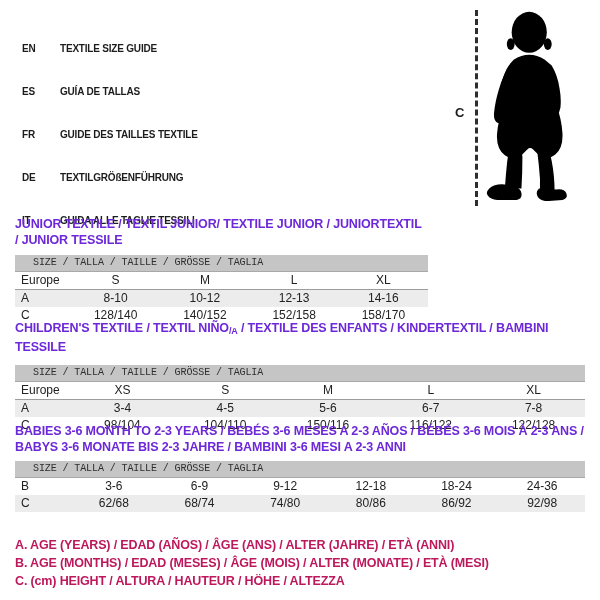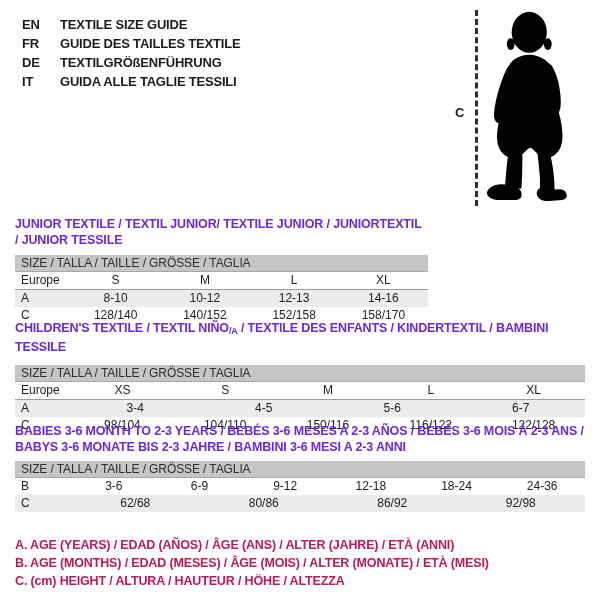--- a/index.html
+++ b/index.html
@@ -3,60 +3,64 @@
 <meta charset="utf-8">
 <style>
   html,body{margin:0;padding:0;background:#fff;}
   .page{
     position:relative;width:600px;height:600px;background:#fff;overflow:hidden;
     font-family:"Liberation Sans",sans-serif;color:#1c1c1c;
   }
   
   .lang-block{position:absolute;top:15px;left:22px;}
   .lang-row{display:flex;height:19px;align-items:center;
-    font-weight:bold;font-size:13px;letter-spacing:-0.2px;}
+    font-weight:bold;font-size:10px;letter-spacing:-0.2px;margin-top:24px;}
   .lang-code{width:38px;flex:0 0 38px;}
   
   .measure-line{position:absolute;left:475px;top:10px;height:196px;width:0;
     border-left:3px dashed #2e2e2e;}
   .measure-label{position:absolute;left:455px;top:105px;
     font-weight:bold;font-size:13px;}
   .baby-svg{position:absolute;left:480px;top:5px;width:118px;height:200px;}
   
   .tbl{position:absolute;left:15px;}
   .tbl-junior{top:216px;width:413px;}
   .tbl-children{top:320px;width:570px;}
   .tbl-babies{top:423px;width:570px;}
   .tbl-title{font-weight:bold;font-size:12.5px;line-height:16px;
     letter-spacing:-0.15px;margin:0 0 7px 0;color:#6d28d9;}
   .tbl-children .tbl-title{margin-bottom:10px;}
   .tbl-babies .tbl-title{margin-bottom:6px;}
   .sub{font-size:9px;vertical-align:-2px;}
   .size-bar{height:16px;background:#c5c5c5;border-bottom:1px solid #a8a8a8;
-    font-size:12px;line-height:16px;padding-left:6px;color:#2e2e2e;
-    letter-spacing:-0.1px;}
+    font-size:10px;line-height:16px;padding-left:18px;color:#2e2e2e;
+    letter-spacing:-0.1px;font-family:Liberation Mono, monospace;}
   .trow{display:flex;height:17px;line-height:17px;font-size:12px;color:#222;}
   .trow.alt{background:#ececec;}
   .trow.sep{border-bottom:1px solid #9c9c9c;}
   .cell-label{flex:0 0 50px;width:50px;padding-left:6px;}
   .cell{flex:1;text-align:center;}
   
   .footnotes{position:absolute;left:15px;top:536px;}
   .footnote{height:18px;line-height:18px;font-weight:bold;font-size:12.5px;
     letter-spacing:-0.15px;color:#be185d;}
 </style>
 </head>
 <body>
 
 <div class="page">
 
   <div class="lang-block">
     <div class="lang-row">
       <span class="lang-code">EN</span>
       <span>TEXTILE SIZE GUIDE</span>
+    </div>
+    <div class="lang-row">
+      <span class="lang-code">ES</span>
+      <span>GUÍA DE TALLAS</span>
     </div>
     <div class="lang-row">
       <span class="lang-code">FR</span>
       <span>GUIDE DES TAILLES TEXTILE</span>
     </div>
     <div class="lang-row">
       <span class="lang-code">DE</span>
       <span>TEXTILGRÖßENFÜHRUNG</span>
     </div>
     <div class="lang-row">
@@ -117,20 +121,21 @@
       <span class="cell">M</span>
       <span class="cell">L</span>
       <span class="cell">XL</span>
     </div>
     <div class="trow alt">
       <span class="cell-label">A</span>
       <span class="cell">3-4</span>
       <span class="cell">4-5</span>
       <span class="cell">5-6</span>
       <span class="cell">6-7</span>
+      <span class="cell">7-8</span>
     </div>
     <div class="trow">
       <span class="cell-label">C</span>
       <span class="cell">98/104</span>
       <span class="cell">104/110</span>
       <span class="cell">150/116</span>
       <span class="cell">116/122</span>
       <span class="cell">122/128</span>
     </div>
   </div>
@@ -143,20 +148,22 @@
       <span class="cell">3-6</span>
       <span class="cell">6-9</span>
       <span class="cell">9-12</span>
       <span class="cell">12-18</span>
       <span class="cell">18-24</span>
       <span class="cell">24-36</span>
     </div>
     <div class="trow alt">
       <span class="cell-label">C</span>
       <span class="cell">62/68</span>
+      <span class="cell">68/74</span>
+      <span class="cell">74/80</span>
       <span class="cell">80/86</span>
       <span class="cell">86/92</span>
       <span class="cell">92/98</span>
     </div>
   </div>
 
   <div class="footnotes">
     <div class="footnote">A. AGE (YEARS) / EDAD (AÑOS) / ÂGE (ANS) / ALTER (JAHRE) / ETÀ (ANNI)</div>
     <div class="footnote">B. AGE (MONTHS) / EDAD (MESES) / ÂGE (MOIS) / ALTER (MONATE) / ETÀ (MESI)</div>
     <div class="footnote">C. (cm) HEIGHT / ALTURA / HAUTEUR / HÖHE / ALTEZZA</div>

